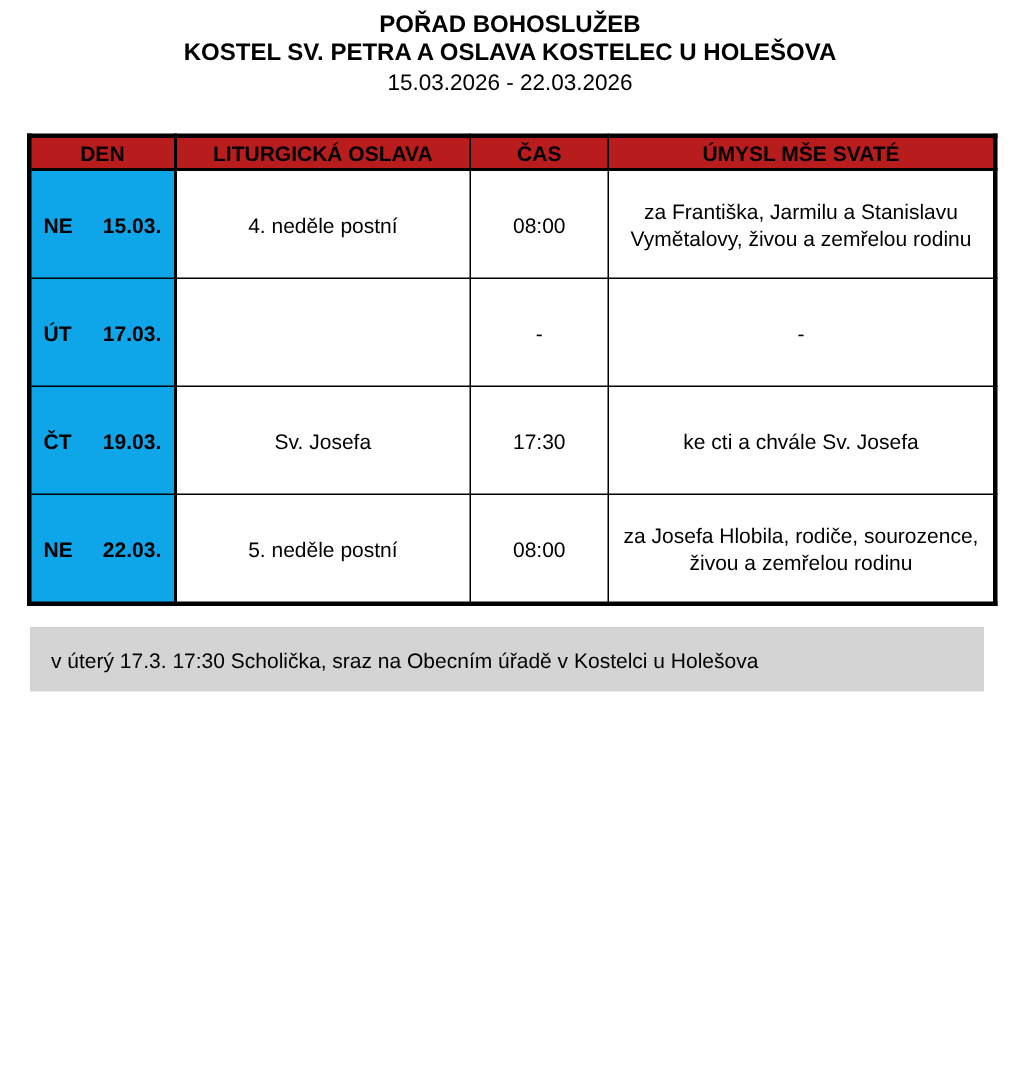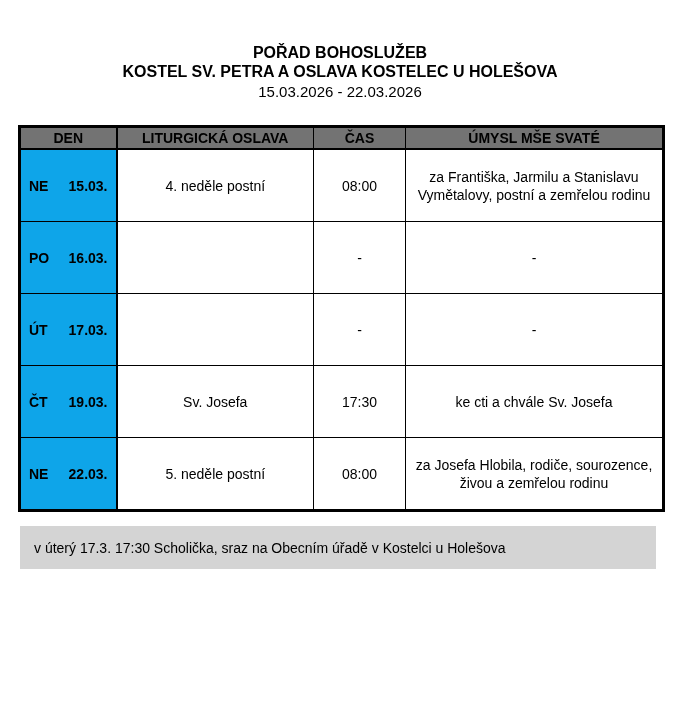--- a/index.html
+++ b/index.html
@@ -13,21 +13,20 @@
     overflow: hidden;
   }
   .page {
     width: 680px;
     height: 727px;
     position: relative;
   }
   .doc-header {
     text-align: center;
     padding-top: 7px;
-    margin-top: 36px;
   }
   .doc-title,
   .doc-subtitle {
     font-size: 16px;
     font-weight: bold;
     line-height: 19px;
   }
   .doc-daterange {
     font-size: 15px;
     font-weight: normal;
@@ -38,21 +37,21 @@
     table-layout: fixed;
     margin: 23px 0 0 18px;
     width: 644px;
     border: 3px solid #000000;
   }
   col.c-den    { width: 97px;  }
   col.c-oslava { width: 197px; }
   col.c-cas    { width: 92px;  }
   col.c-umysl  { width: 258px; }
   th {
-    background: #737373;
+    background: #b91c1c;
     font-size: 14px;
     font-weight: bold;
     height: 20px;
     border: 1px solid #000000;
     border-bottom: 2px solid #000000;
     padding: 0 2px;
     text-align: center;
     vertical-align: middle;
   }
   th.h-den { border-right: 2px solid #000000; }
@@ -118,32 +117,21 @@
     <tbody>
       <tr>
         <td class="day-cell">
           <span class="day-inner">
             <span>NE</span>
             <span>15.03.</span>
           </span>
         </td>
         <td>4. neděle postní</td>
         <td>08:00</td>
-        <td>za Františka, Jarmilu a Stanislavu Vymětalovy, postní a zemřelou rodinu</td>
-      </tr>
-      <tr>
-        <td class="day-cell">
-          <span class="day-inner">
-            <span>PO</span>
-            <span>16.03.</span>
-          </span>
-        </td>
-        <td></td>
-        <td>-</td>
-        <td>-</td>
+        <td>za Františka, Jarmilu a Stanislavu Vymětalovy, živou a zemřelou rodinu</td>
       </tr>
       <tr>
         <td class="day-cell">
           <span class="day-inner">
             <span>ÚT</span>
             <span>17.03.</span>
           </span>
         </td>
         <td></td>
         <td>-</td>

